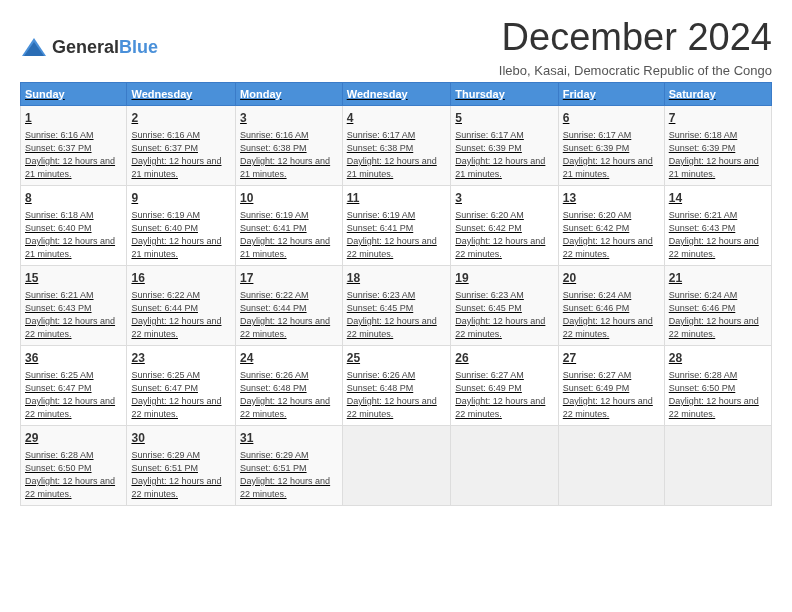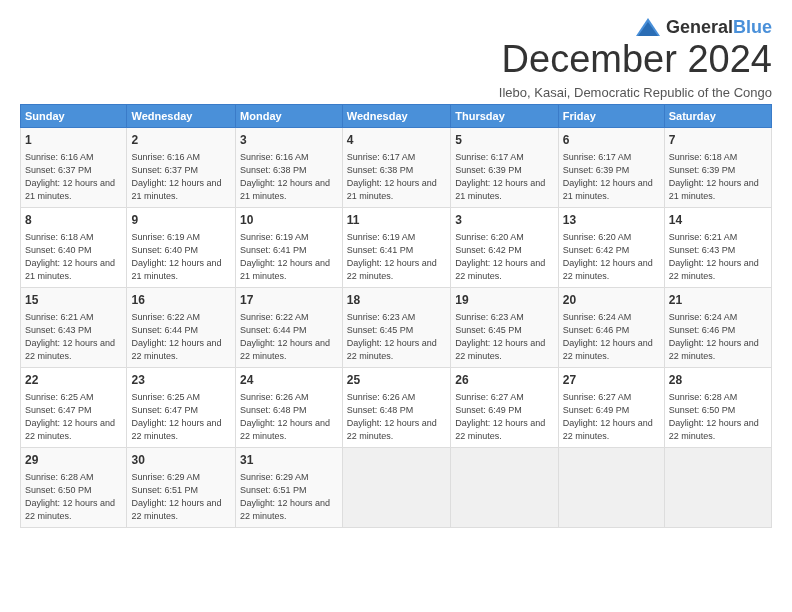--- a/index.html
+++ b/index.html
@@ -12,23 +12,22 @@
     }
     .page {
       width: 792px;
       height: 612px;
       padding: 16px 20px 10px 20px;
       position: relative;
     }
     .header {
       display: flex;
       justify-content: space-between;
-      align-items: flex-end;
+      align-items: center;
       margin-bottom: 4px;
-      flex-direction: column;
     }
     .logo {
       display: flex;
       align-items: center;
       gap: 4px;
     }
     .logo-text-general {
       font-size: 18px;
       font-weight: bold;
       color: #333;
@@ -52,20 +51,21 @@
     }
     .location-subtitle {
       font-size: 13px;
       color: #555;
       margin-top: 4px;
     }
     .calendar {
       width: 100%;
       border-collapse: collapse;
       font-size: 9.5px;
+      text-decoration: underline;
     }
     .calendar thead th {
       background-color: #4a90d9;
       color: #fff;
       padding: 5px 4px;
       text-align: left;
       font-size: 11px;
       font-weight: bold;
       border: 1px solid #3a7bc8;
     }
@@ -225,21 +225,21 @@
           <div class="day-info">Sunrise: 6:24 AM<br>Sunset: 6:46 PM<br>Daylight: 12 hours and 22 minutes.</div>
         </td>
         <td>
           <span class="day-number">21</span>
           <div class="day-info">Sunrise: 6:24 AM<br>Sunset: 6:46 PM<br>Daylight: 12 hours and 22 minutes.</div>
         </td>
       </tr>
 
       <tr>
         <td>
-          <span class="day-number">22</span>
+          <span class="day-number">36</span>
           <div class="day-info">Sunrise: 6:25 AM<br>Sunset: 6:47 PM<br>Daylight: 12 hours and 22 minutes.</div>
         </td>
         <td>
           <span class="day-number">23</span>
           <div class="day-info">Sunrise: 6:25 AM<br>Sunset: 6:47 PM<br>Daylight: 12 hours and 22 minutes.</div>
         </td>
         <td>
           <span class="day-number">24</span>
           <div class="day-info">Sunrise: 6:26 AM<br>Sunset: 6:48 PM<br>Daylight: 12 hours and 22 minutes.</div>
         </td>

